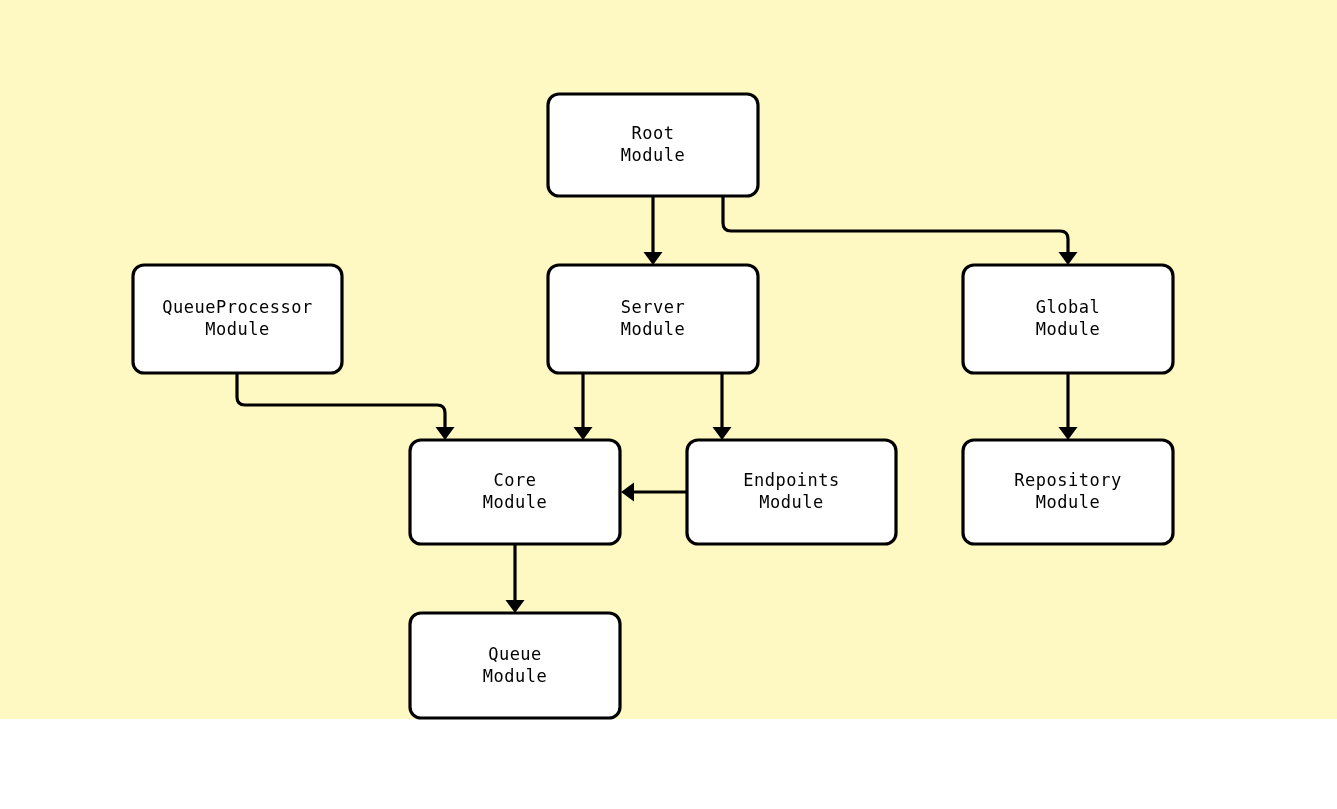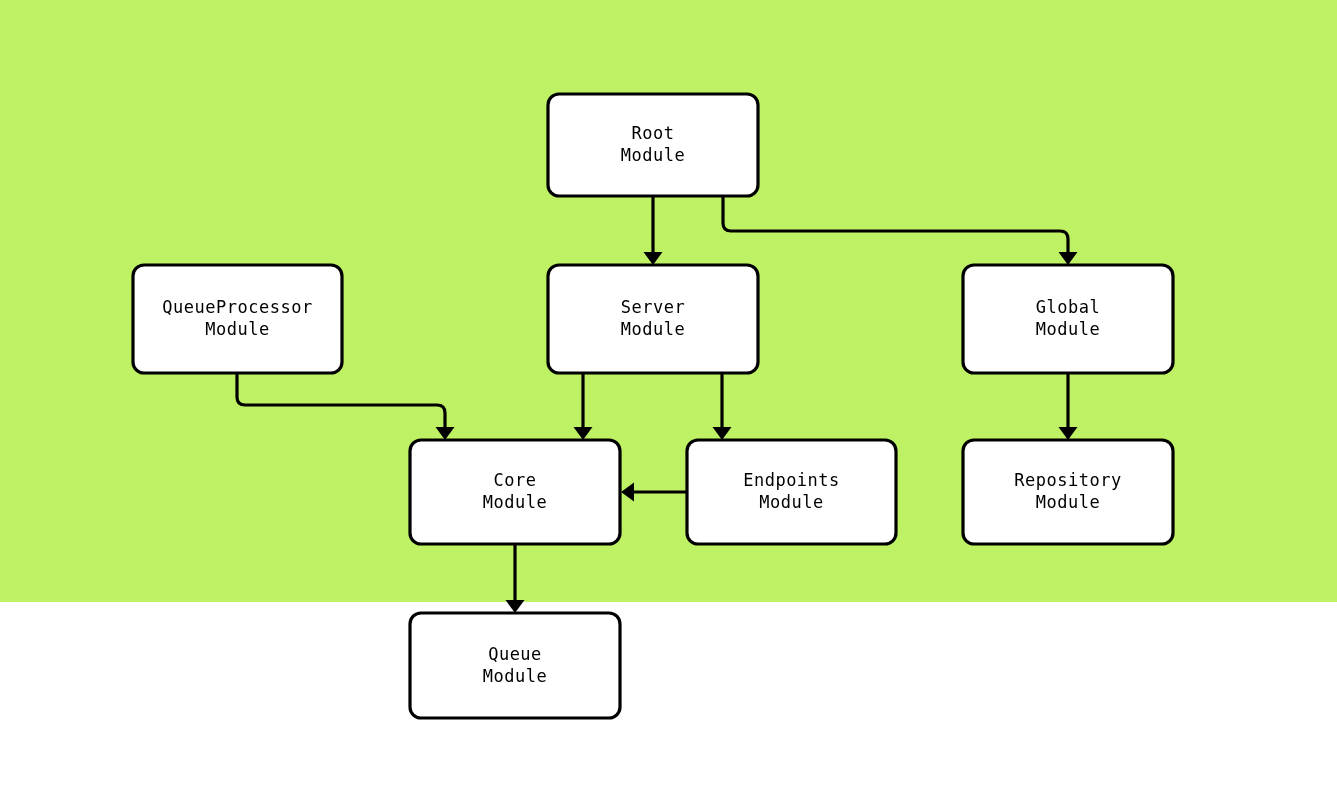--- a/index.html
+++ b/index.html
@@ -9,22 +9,22 @@
   }
   body {
     width: 1337px;
     height: 809px;
     overflow: hidden;
     font-family: "DejaVu Sans Mono", monospace;
   }
   #diagram-root {
     position: relative;
     width: 1337px;
-    height: 602px;
-    background: #bef264;
+    height: 719px;
+    background: #fef9c3;
   }
   svg#graph {
     display: block;
     width: 1337px;
     height: 809px;
   }
   .node-rect {
     fill: #ffffff;
     stroke: #000000;
     stroke-width: 3.2;

